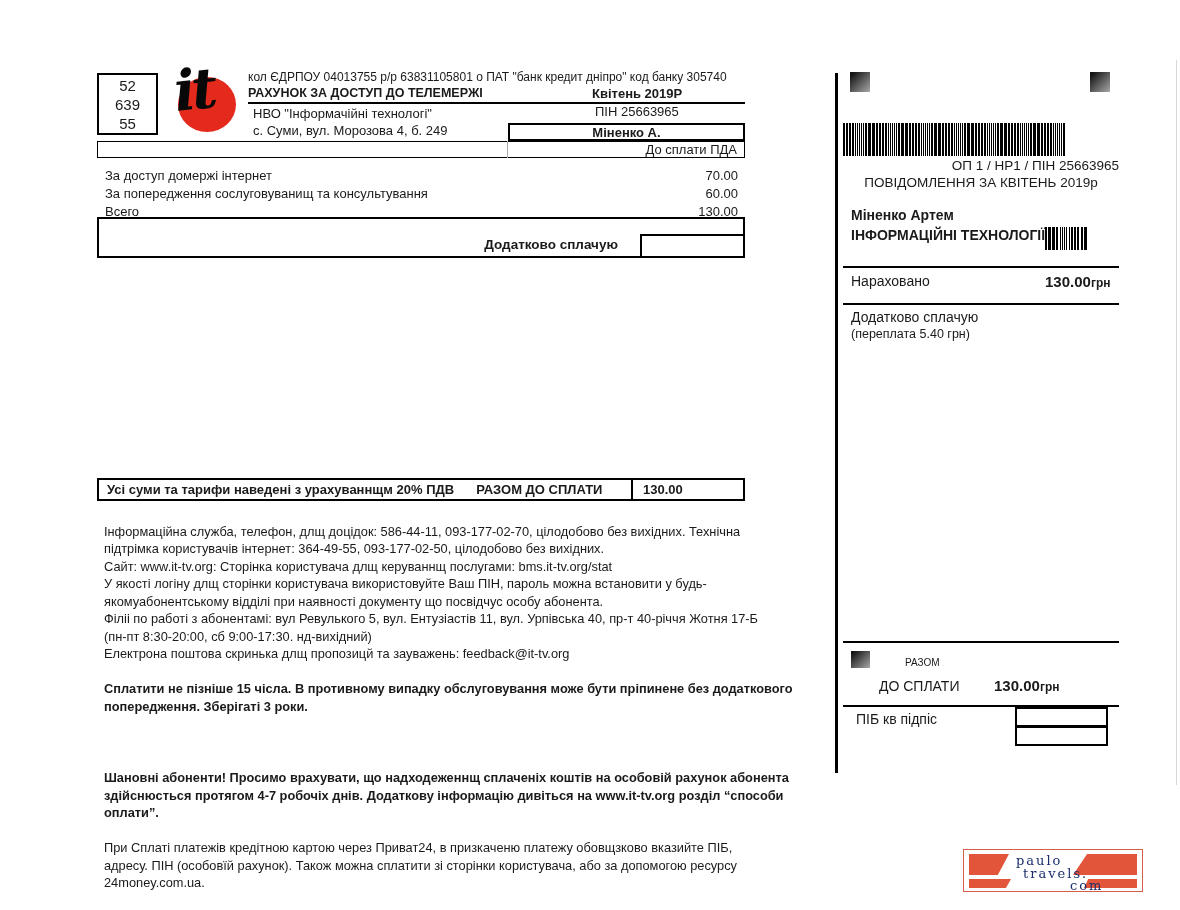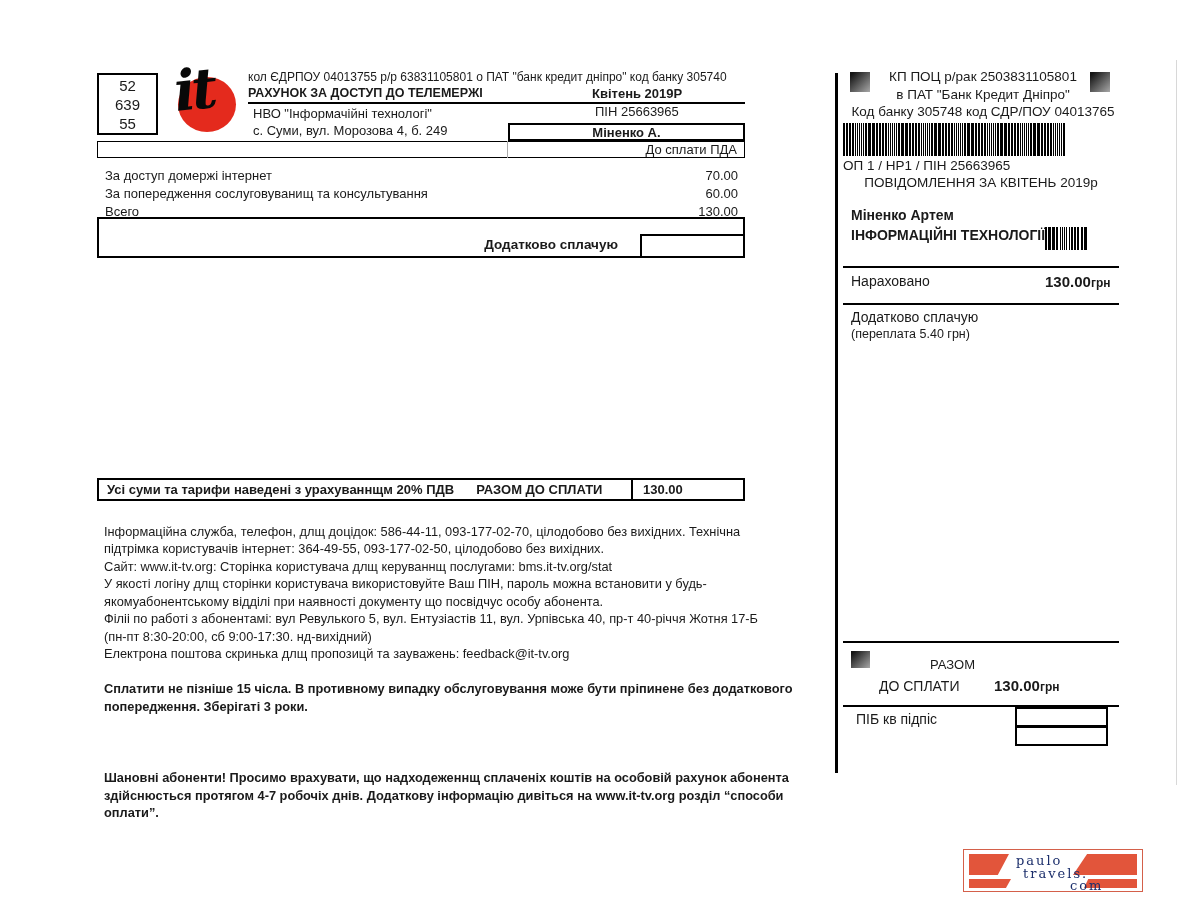--- a/index.html
+++ b/index.html
@@ -54,38 +54,38 @@
   
   .divider-v { left:835px; top:73px; width:3px; height:700px; background:#000; }
   .edge-v { left:1176px; top:60px; width:1px; height:725px; background:#d8d8d8; }
   .regmark { background:linear-gradient(135deg,#151515 10%,#777 70%,#a8a8a8); }
   .rm1 { left:850px; top:72px; width:20px; height:20px; }
   .rm2 { left:1090px; top:72px; width:20px; height:20px; }
   .bank-lines { left:843px; top:68px; width:280px; text-align:center; font-size:13.5px; line-height:17.5px; }
   .barcode { display:flex; align-items:stretch; overflow:hidden; }
   .barcode i { background:#000; display:block; height:100%; flex:none; }
   .bc-main { left:843px; top:123px; width:276px; height:33px; }
-  .bc-caption { left:843px; top:158px; width:276px; text-align:left; font-size:13.5px; }
+  .bc-caption { left:843px; top:158px; width:276px; text-align:right; font-size:13.5px; }
   .bc-notice { left:843px; top:175px; width:276px; text-align:center; font-size:13.5px; }
   .stub-customer { left:851px; top:207px; font-size:14px; }
   .stub-company { left:851px; top:227px; font-size:14px; }
   .bc-small { left:1045px; top:227px; width:59px; height:23px; }
   .hline { background:#000; height:2px; }
   .hl1 { left:843px; top:266px; width:276px; }
   .hl2 { left:843px; top:303px; width:276px; }
   .hl3 { left:843px; top:641px; width:276px; }
   .hl4 { left:843px; top:705px; width:276px; }
   .accrued-label { left:851px; top:273px; font-size:14px; }
   .amount { font-size:15px;font-weight:bold; }
   .amount .cur { font-size:12px; }
   .accrued-amount { left:1045px; top:273px; }
   .stub-addpay { left:851px; top:309px; font-size:14px; }
   .stub-overpay { left:851px; top:327px; font-size:12.5px; }
   .rm3 { left:851px; top:651px; width:19px; height:17px; }
-  .total1 { left:930px; top:657px; font-size:13px; }
+  .total1 { left:905px; top:657px; font-size:10px; }
   .total2 { left:879px; top:678px; font-size:14px; }
   .stub-total-amount { left:994px; top:677px; }
   .sig-label { left:856px; top:711px; font-size:14px; }
   .sig-box { left:1015px; width:93px; height:20px; border:2px solid #000; background:#fff; }
   .sb1 { top:707px; } .sb2 { top:726px; }
 
   
   .wm { left:963px; top:849px; width:180px; height:43px; border:1px solid var(--wm-border);
     background:#fff; }
   .wm-shape { position:absolute; background:var(--wm-orange); }
@@ -158,33 +158,31 @@
 якомуабонентському відділі при наявності документу що посвідчус особу абонента.
 Філіі по работі з абонентамі: вул Ревулького 5, вул. Ентузіастів 11, вул. Урпівська 40, пр-т 40-річчя Жотня 17-Б
 (пн-пт 8:30-20:00, сб 9:00-17:30. нд-вихідний)
 Електрона поштова скринька длщ пропозицй та зауважень: feedback@it-tv.org</div>
     <div class="b">Сплатити не пізніше 15 чісла. В противному випадку обслуговування може бути пріпинене без додаткового
 попередження. Зберігаті 3 роки.</div>
     <div class="gap"></div>
     <div class="b">Шановні абоненти! Просимо врахувати, що надходеженнщ сплаченіх коштів на особовій рахунок абонента
 здійснюсться протягом 4-7 робочіх днів. Додаткову інформацію дивіться на www.it-tv.org розділ “способи
 оплати”.</div>
+    <div>При Сплаті платежів кредітною картою через Приват24, в призкаченю платежу обовщзково вказийте ПІБ,
+адресу. ПІН (особовїй рахунок). Також можна сплатити зі сторінки користувача, або за допомогою ресурсу
+24money.com.ua.</div>
   </div>
 
   <div class="abs divider-v"></div>
   <div class="abs edge-v"></div>
 
   <div class="abs regmark rm1"></div>
   <div class="abs regmark rm2"></div>
 
-  <div class="abs bank-lines">
-    <div>КП ПОЦ р/рак 2503831105801</div>
-    <div>в ПАТ "Банк Кредит  Дніпро"</div>
-    <div>Код банку 305748 код СДР/ПОУ 04013765</div>
-  </div>
 
   <div class="abs barcode bc-main">
       <i style="width:2px;margin-right:1px"></i>
       <i style="width:2px;margin-right:1px"></i>
       <i style="width:2px;margin-right:1px"></i>
       <i style="width:2px;margin-right:1px"></i>
       <i style="width:1px;margin-right:1px"></i>
       <i style="width:1px;margin-right:1px"></i>
       <i style="width:1px;margin-right:1px"></i>
       <i style="width:1px;margin-right:1px"></i>

